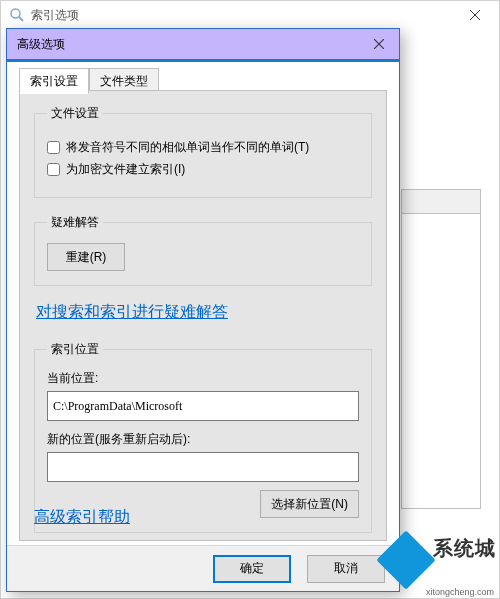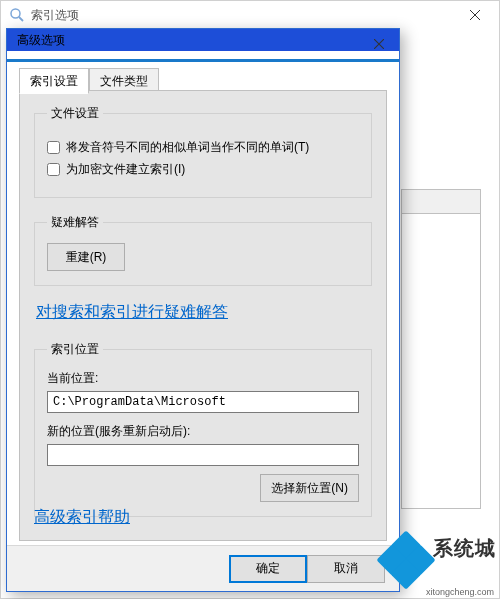--- a/index.html
+++ b/index.html
@@ -9,21 +9,21 @@
   .parent-window { position: absolute; inset: 0; border: 1px solid #d0d0d0; background: #fff; }
   .parent-title { height: 28px; display: flex; align-items: center; padding: 0 8px; gap: 6px; color: #555; }
   .parent-title .icon { width: 16px; height: 16px; display:inline-block; }
   .parent-close { position: absolute; right: 2px; top: 0; width: 44px; height: 28px; display:flex;align-items:center;justify-content:center; color:#333; }
   .parent-body { position:absolute; top:28px; left:0; right:0; bottom:0; }
   .parent-list { position:absolute; right:18px; top:160px; width:80px; height:320px; border:1px solid #c0c0c0; background:#fff; }
   .parent-list-header { height:24px; background:#f0f0f0; border-bottom:1px solid #c0c0c0; }
   
   
   .dialog { position:absolute; left:6px; top:28px; width:394px; height:564px; background:#fff; border:1px solid #2e6bd0; box-shadow: 4px 4px 14px rgba(0,0,0,.3); }
-  .dialog-title { height:22px; background:#1d4ed8; display:flex; align-items:center; padding:8px 10px; font-size:12px; color:#000; }
+  .dialog-title { height:30px; background:#c4b5fd; display:flex; align-items:center; padding:8px 10px; font-size:12px; color:#000; }
   .dialog-close { position:absolute; right:0; top:0; width:40px; height:30px; display:flex;align-items:center;justify-content:center; color:#333; cursor:pointer; }
   .header-strip { position:absolute; left:0; right:0; top:30px; height:3px; background:#1979ca; }
   
   .tabs { position:absolute; left:12px; top:38px; right:12px; height:24px; }
   .tab { display:inline-block; padding:4px 10px 3px; font-size:12px; border:1px solid #c0c0c0; background:#fff; position:relative; top:1px; }
   .tab.active { border-bottom:1px solid #fff; z-index:2; }
   .tab.inactive { background:#f0f0f0; }
   .tab-panel { position:absolute; left:12px; top:61px; right:12px; bottom:50px; border:1px solid #c0c0c0; background:#e5e5e5; padding:14px 14px; }
   
   fieldset { border:1px solid #d0d0d0; margin-bottom:16px; padding:12px 12px 14px; }
@@ -31,25 +31,25 @@
   .chk-row { display:flex; align-items:center; gap:6px; margin:5px 0; font-size:12px; }
   .chk-row input { width:13px; height:13px; }
   
   .trouble-row { display:flex; align-items:center; justify-content:space-between; }
   .btn { min-width:78px; height:28px; font-size:12px; border:1px solid #adadad; background:#e1e1e1; padding:0 10px; cursor:pointer; }
   .btn.default { border:2px solid #0078d7; }
   
   .link { color:#0066cc; text-decoration:underline; cursor:pointer; font-size:16px; display:inline-block; }
   
   .field-label { margin-bottom:4px; font-size:12px; }
-  .txt { width:100%; height:22px; border:1px solid #7a7a7a; padding:2px 5px; font-size:12px; font-family:Liberation Mono, monospace; }
+  .txt { width:100%; height:30px; border:1px solid #7a7a7a; padding:2px 5px; font-size:12px; font-family:Liberation Serif, serif; }
   .loc-new-btn { float:right; margin-top:8px; }
   .clearfix::after { content:""; display:block; clear:both; }
   
-  .dialog-footer { position:absolute; left:0; right:0; bottom:0; height:46px; border-top:1px solid #d8d8d8; display:flex; align-items:center; justify-content:flex-end; gap:0; padding:0 14px; background:#f0f0f0; }
+  .dialog-footer { position:absolute; left:0; right:0; bottom:0; height:46px; border-top:1px solid #d8d8d8; display:flex; align-items:center; justify-content:flex-end; gap:16px; padding:0 14px; background:#f0f0f0; }
   
   .panel-link-bottom { position:absolute; left:14px; bottom:12px; }
   
   
   .watermark { position:absolute; right:4px; bottom:14px; display:flex; align-items:flex-start; gap:2px; pointer-events:none; }
   .wm-diamonds { position:relative; width:50px; height:50px; }
   .wm-d { position:absolute; width:22px; height:22px; background:#1296db; transform:rotate(45deg); border-radius:2px; }
   .wm-d.a { left:14px; top:0; }
   .wm-d.b { left:0; top:14px; }
   .wm-d.c { left:28px; top:14px; }

